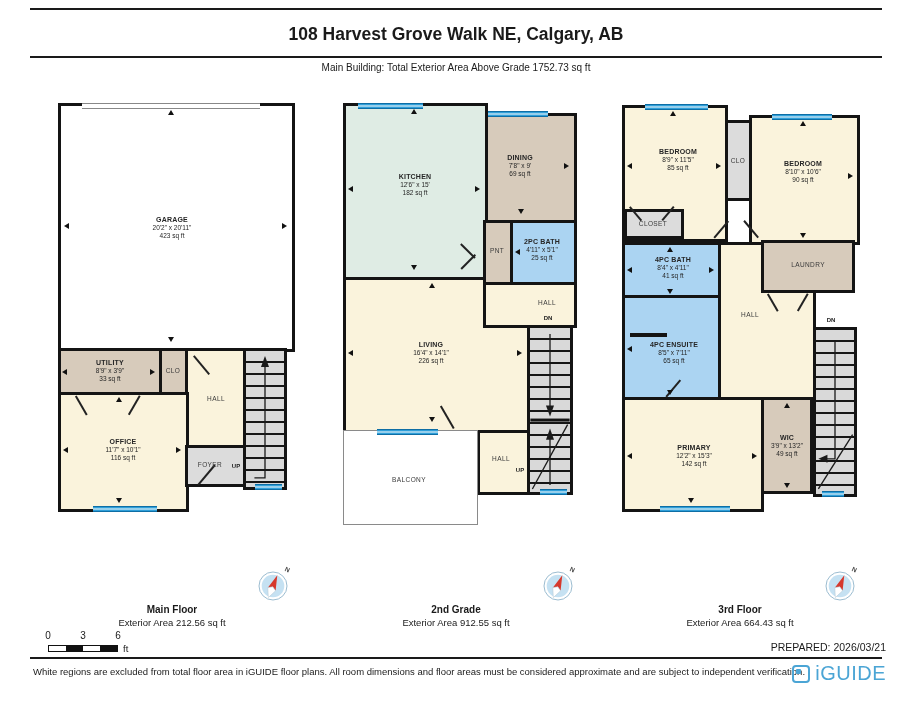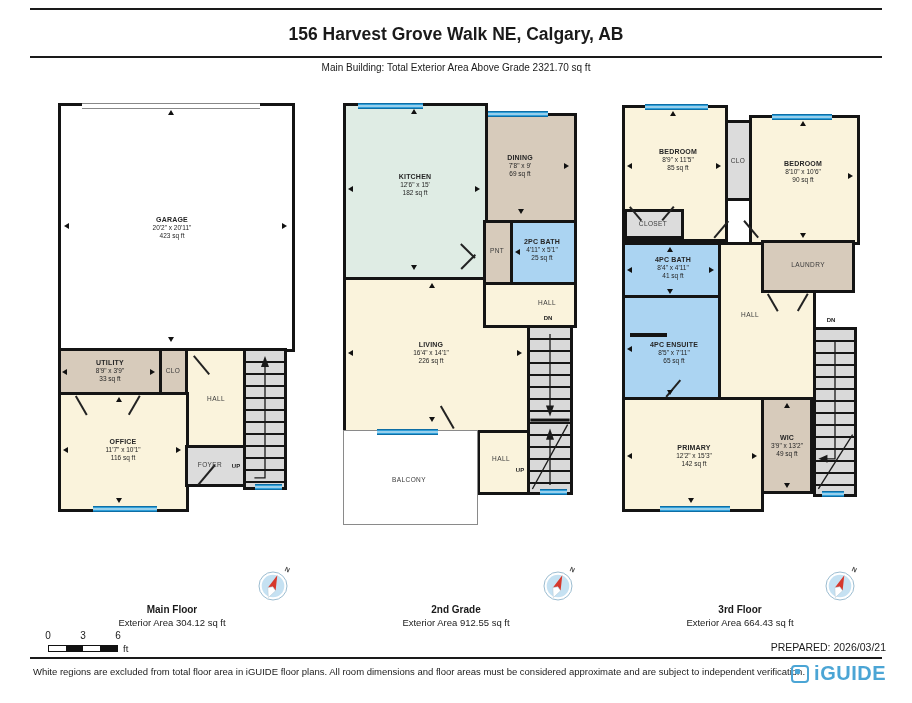--- a/index.html
+++ b/index.html
@@ -43,29 +43,29 @@
 .sb-num{position:absolute;font-size:10px;transform:translateX(-50%)}
 .sb-bar{position:absolute;display:flex;border:1px solid #111;width:70px;height:7px;background:#fff}
 .sb-bar i{flex:1}
 .sb-bar i.b{background:#111}
 .sb-unit{position:absolute;font-size:9.5px}
 .prepared{position:absolute;right:26px;top:641px;font-size:10.5px}
 .disclaimer{position:absolute;left:33px;top:666px;font-size:9.5px}
 .brand{position:absolute;top:662px;right:26px;display:flex;align-items:center;gap:5px;color:var(--brand_blue,#4ba5d5)}
 .bicon{width:18px;height:18px;border:2.5px solid var(--brand_blue,#4ba5d5);border-radius:4px;position:relative;display:inline-block}
 .bicon i{position:absolute;left:2px;top:2px;width:5px;height:5px;background:var(--brand_blue,#4ba5d5);border-radius:1px}
-.btext{font-size:20px;letter-spacing:.5px;font-weight:700}
+.btext{font-size:20px;letter-spacing:.5px;font-weight:400}
 </style>
 </head>
 <body>
 
 <div class="rule" style="left:30px;top:8px;width:852px;height:1.5px"></div>
-<h1 class="title">156 Harvest Grove Walk NE, Calgary, AB</h1>
+<h1 class="title">108 Harvest Grove Walk NE, Calgary, AB</h1>
 <div class="rule" style="left:30px;top:56px;width:852px;height:1.5px"></div>
-<div class="subtitle">Main Building: Total Exterior Area Above Grade 2321.70 sq ft</div>
+<div class="subtitle">Main Building: Total Exterior Area Above Grade 1752.73 sq ft</div>
 
 <div class="plan" id="plan-main" style="left:58px;top:103px;width:237px;height:412px">
   <div class="room white" style="left:0;top:0;width:237px;height:249px"></div>
   <div class="room tan" style="left:0;top:245px;width:104px;height:47px"></div>
   <div class="room tan" style="left:101px;top:245px;width:29px;height:47px"></div>
   <div class="room cream" style="left:127px;top:245px;width:61px;height:101px"></div>
   <div class="room stairs" style="left:185px;top:245px;width:44px;height:142px">
     <svg class="sarr" viewBox="0 0 37 135">
       <path d="M8 126 H18.5 V14" stroke="#1a1a1a" stroke-width="1.3" fill="none"></path>
       <polygon points="18.5,5 14.5,16 22.5,16" fill="#1a1a1a"></polygon>
@@ -332,21 +332,21 @@
     <circle cx="15" cy="15" r="11.3" fill="#c5e1f2"></circle>
     <g transform="rotate(22 15 15)">
       <polygon points="15,3.5 10.8,18.5 15,15.8 19.2,18.5" fill="#d6382c"></polygon>
       <polygon points="15,15.8 19.2,18.5 15,27.5 10.8,18.5" fill="#fff" stroke="#b6c9d4" stroke-width="0.5"></polygon>
     </g>
   </svg>
 </div>
 
 <div class="fcap" style="left:172px;top:604px">
   <div class="fc-name">Main Floor</div>
-  <div class="fc-area">Exterior Area 304.12 sq ft</div>
+  <div class="fc-area">Exterior Area 212.56 sq ft</div>
 </div>
 <div class="fcap" style="left:456px;top:604px">
   <div class="fc-name">2nd Grade</div>
   <div class="fc-area">Exterior Area 912.55 sq ft</div>
 </div>
 <div class="fcap" style="left:740px;top:604px">
   <div class="fc-name">3rd Floor</div>
   <div class="fc-area">Exterior Area 664.43 sq ft</div>
 </div>
 

